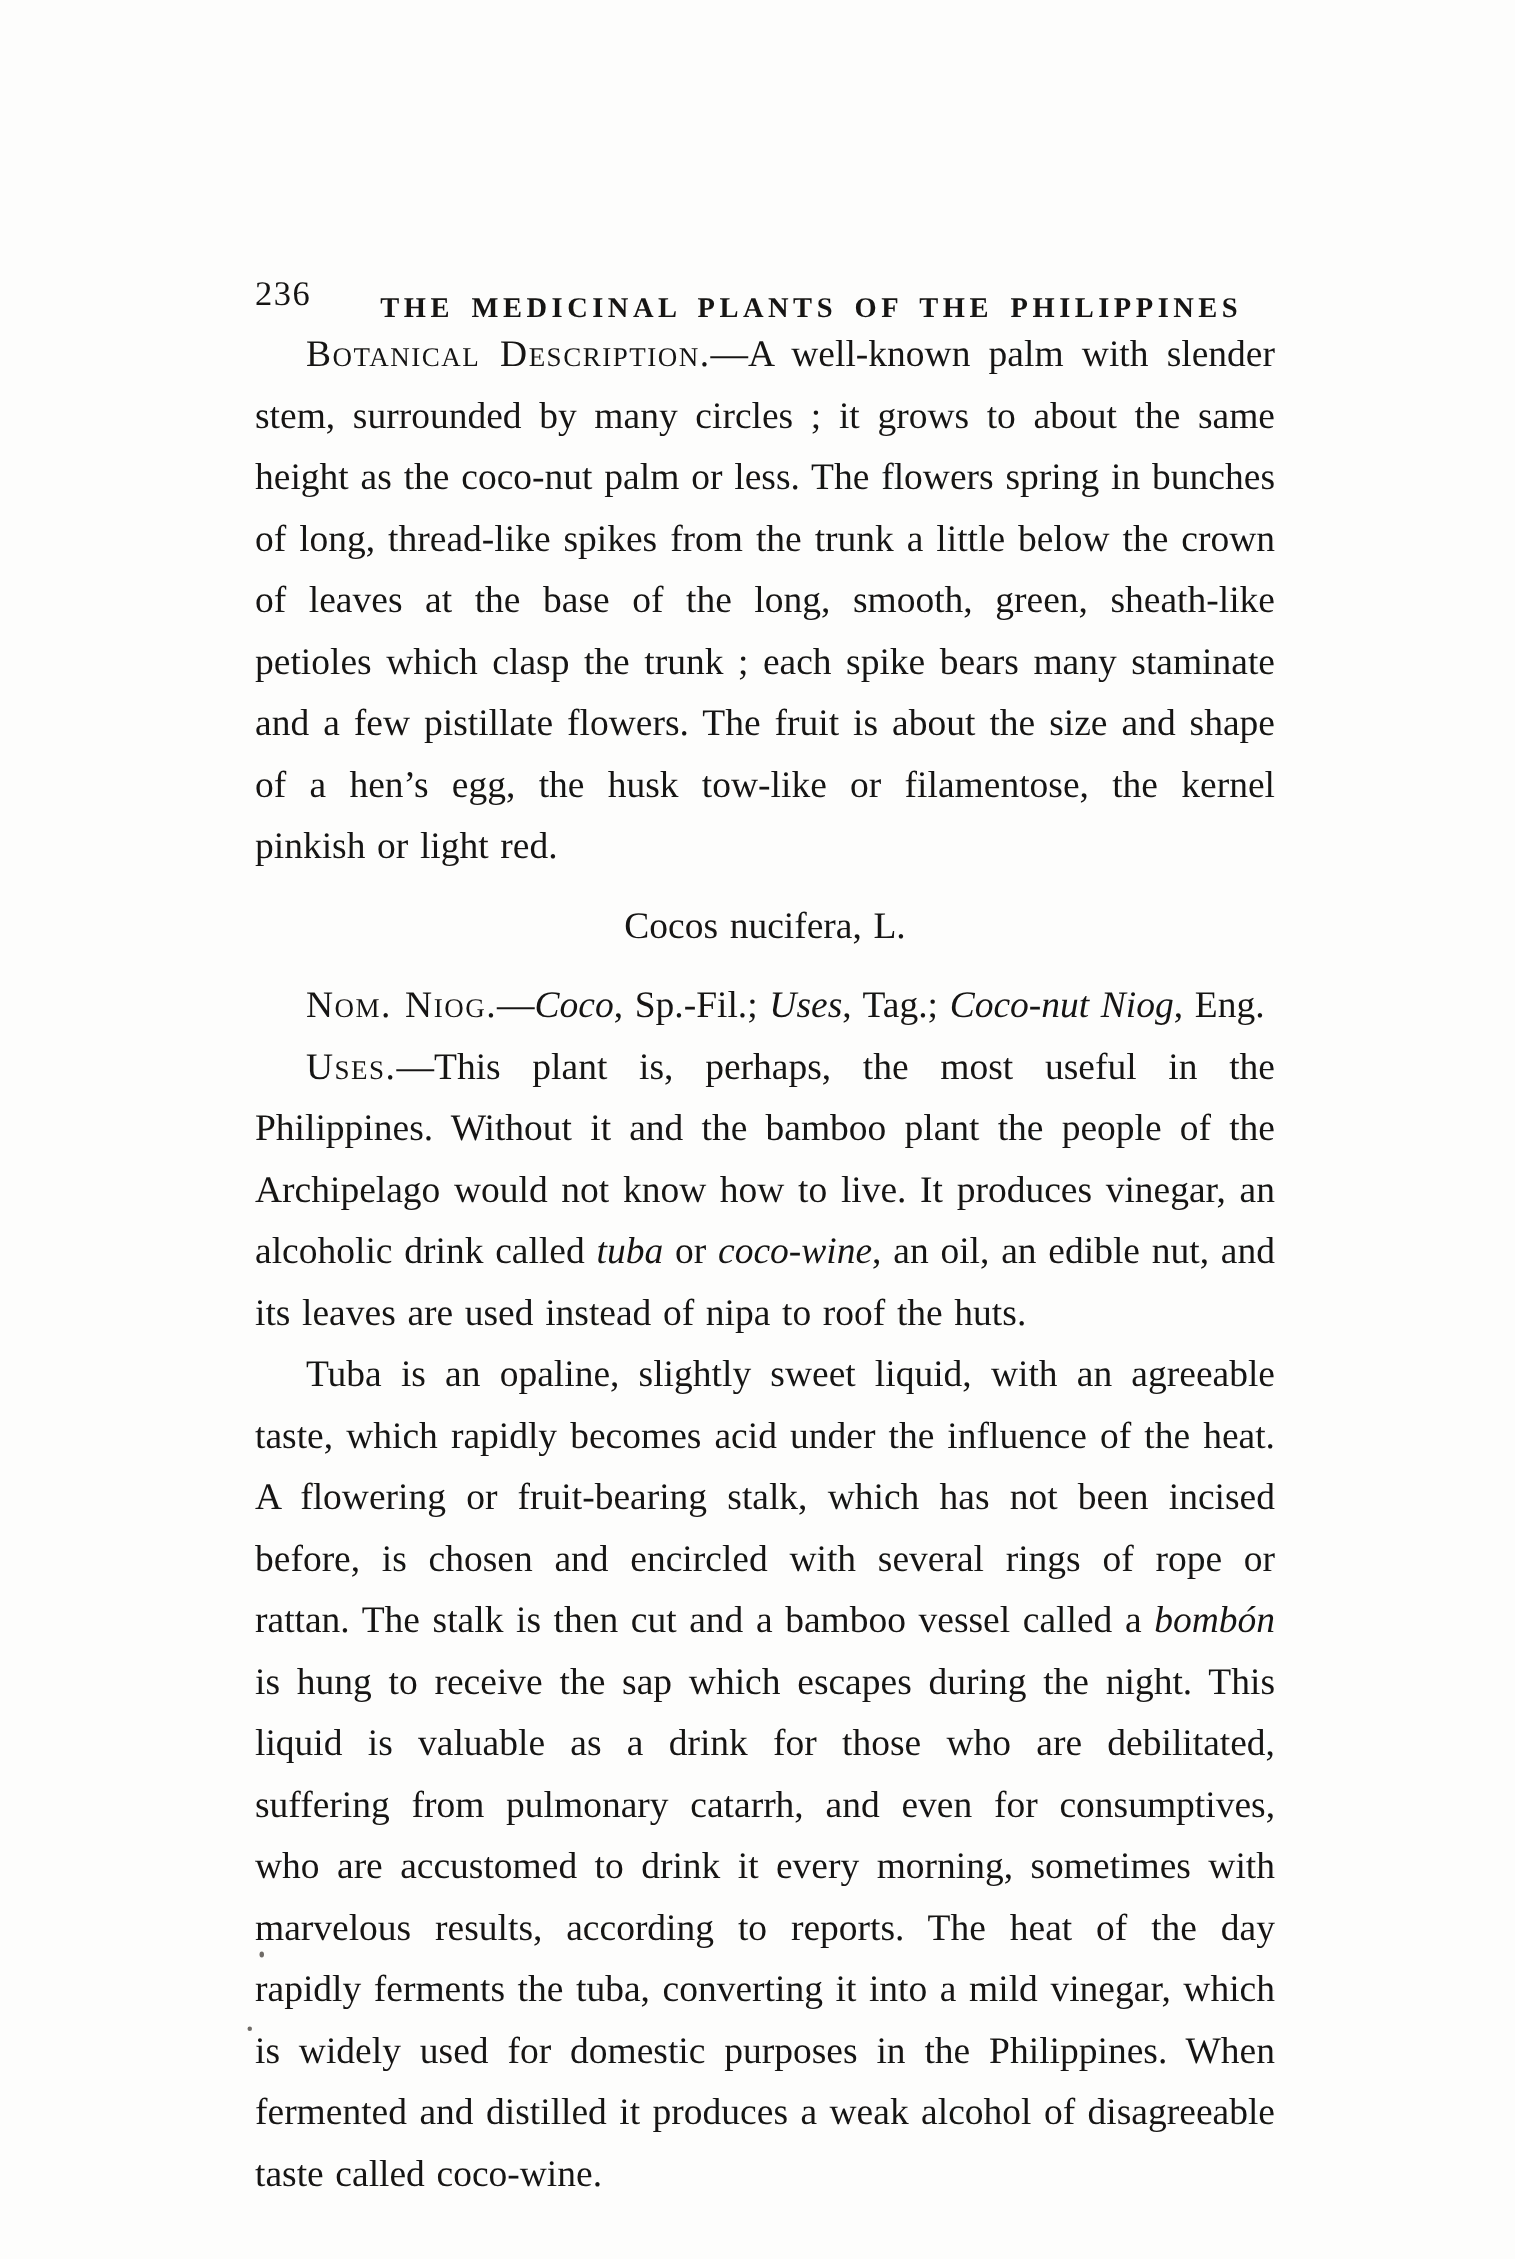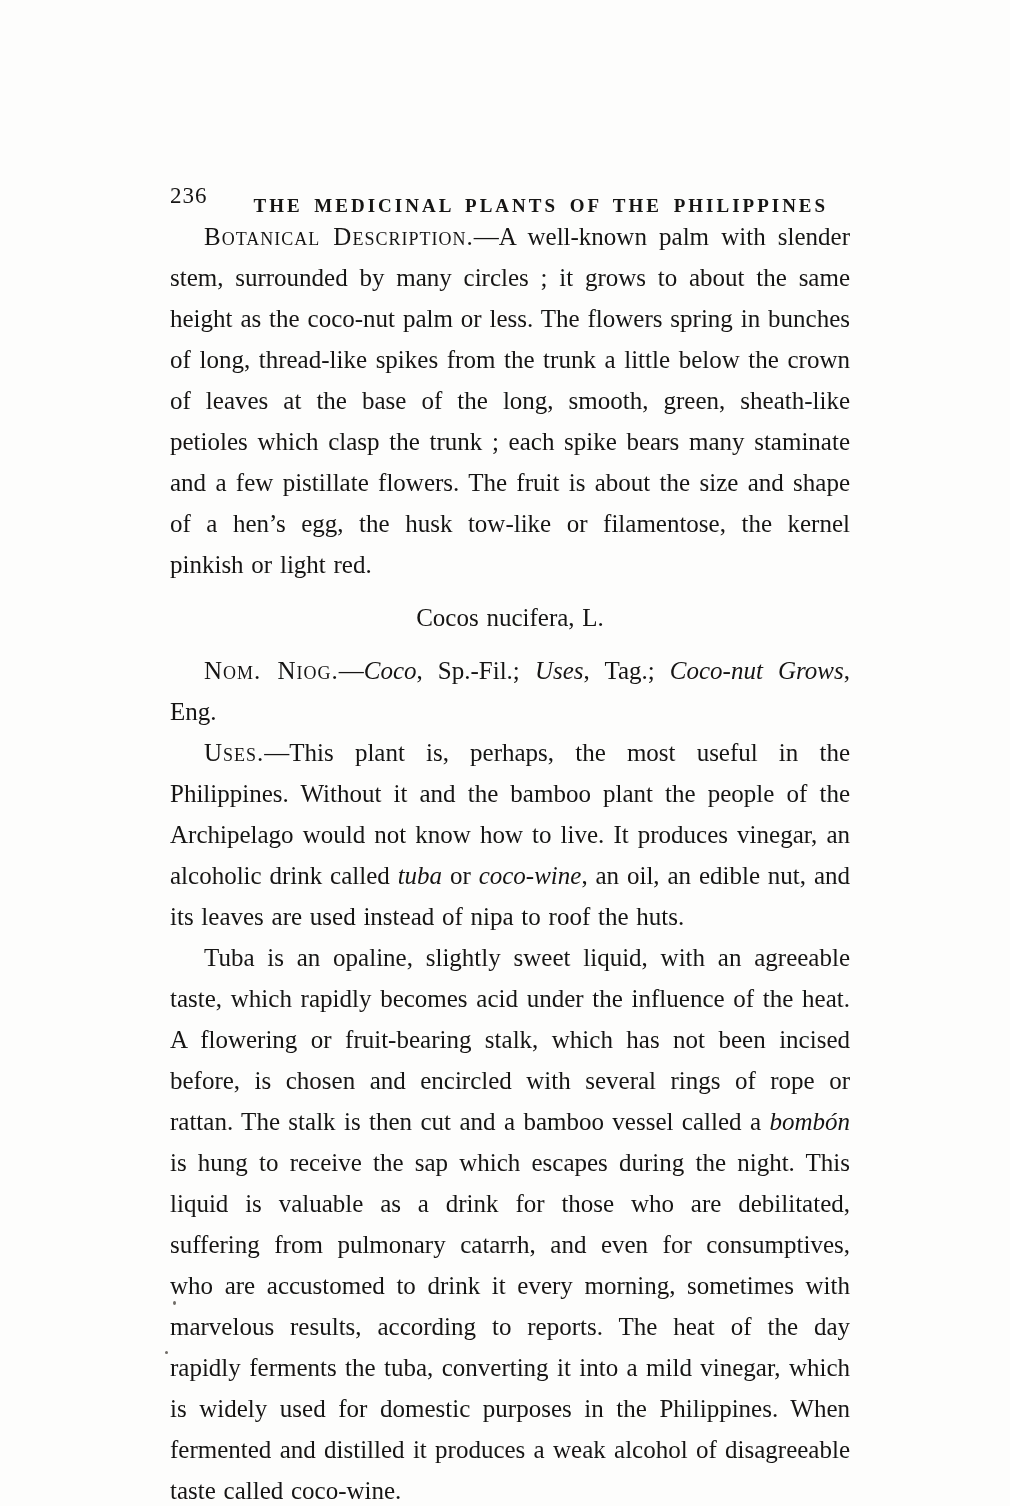--- a/index.html
+++ b/index.html
@@ -82,21 +82,21 @@
 <div class="page">
 
   <div class="running-header">
     <span class="page-number">236</span>
     <span class="running-title">THE MEDICINAL PLANTS OF THE PHILIPPINES</span>
   </div>
 
   <div class="page-body">
       <p class="body-paragraph"><span class="seg-smallcaps">Botanical Description.</span><span class="seg-normal">—A well-known palm with slender stem, surrounded by many circles ; it grows to about the same height as the coco-nut palm or less. The flowers spring in bunches of long, thread-like spikes from the trunk a little below the crown of leaves at the base of the long, smooth, green, sheath-like petioles which clasp the trunk ; each spike bears many staminate and a few pistillate flowers. The fruit is about the size and shape of a hen’s egg, the husk tow-like or filamentose, the kernel pinkish or light red.</span></p>
       <h2 class="species-heading">Cocos nucifera, L.</h2>
-      <p class="body-paragraph"><span class="seg-smallcaps">Nom. Niog.</span><span class="seg-normal">—</span><span class="seg-italic">Coco</span><span class="seg-normal">, Sp.-Fil.; </span><span class="seg-italic">Uses</span><span class="seg-normal">, Tag.; </span><span class="seg-italic">Coco-nut Grows</span><span class="seg-normal">, Eng.</span></p>
+      <p class="body-paragraph"><span class="seg-smallcaps">Nom. Niog.</span><span class="seg-normal">—</span><span class="seg-italic">Coco</span><span class="seg-normal">, Sp.-Fil.; </span><span class="seg-italic">Uses</span><span class="seg-normal">, Tag.; </span><span class="seg-italic">Coco-nut Niog</span><span class="seg-normal">, Eng.</span></p>
       <p class="body-paragraph"><span class="seg-smallcaps">Uses.</span><span class="seg-normal">—This plant is, perhaps, the most useful in the Philippines. Without it and the bamboo plant the people of the Archipelago would not know how to live. It produces vinegar, an alcoholic drink called </span><span class="seg-italic">tuba</span><span class="seg-normal"> or </span><span class="seg-italic">coco-wine</span><span class="seg-normal">, an oil, an edible nut, and its leaves are used instead of nipa to roof the huts.</span></p>
       <p class="body-paragraph"><span class="seg-normal">Tuba is an opaline, slightly sweet liquid, with an agreeable taste, which rapidly becomes acid under the influence of the heat. A flowering or fruit-bearing stalk, which has not been incised before, is chosen and encircled with several rings of rope or rattan. The stalk is then cut and a bamboo vessel called a </span><span class="seg-italic">bombón</span><span class="seg-normal"> is hung to receive the sap which escapes during the night. This liquid is valuable as a drink for those who are debilitated, suffering from pulmonary catarrh, and even for consumptives, who are accustomed to drink it every morning, sometimes with marvelous results, according to reports. The heat of the day rapidly ferments the tuba, converting it into a mild vinegar, which is widely used for domestic purposes in the Philippines. When fermented and distilled it produces a weak alcohol of disagreeable taste called coco-wine.</span></p>
     </div>
 
   <div class="scan-speck speck-1"></div>
   <div class="scan-speck speck-2"></div>
 
 </div>
 
 </body></html>

